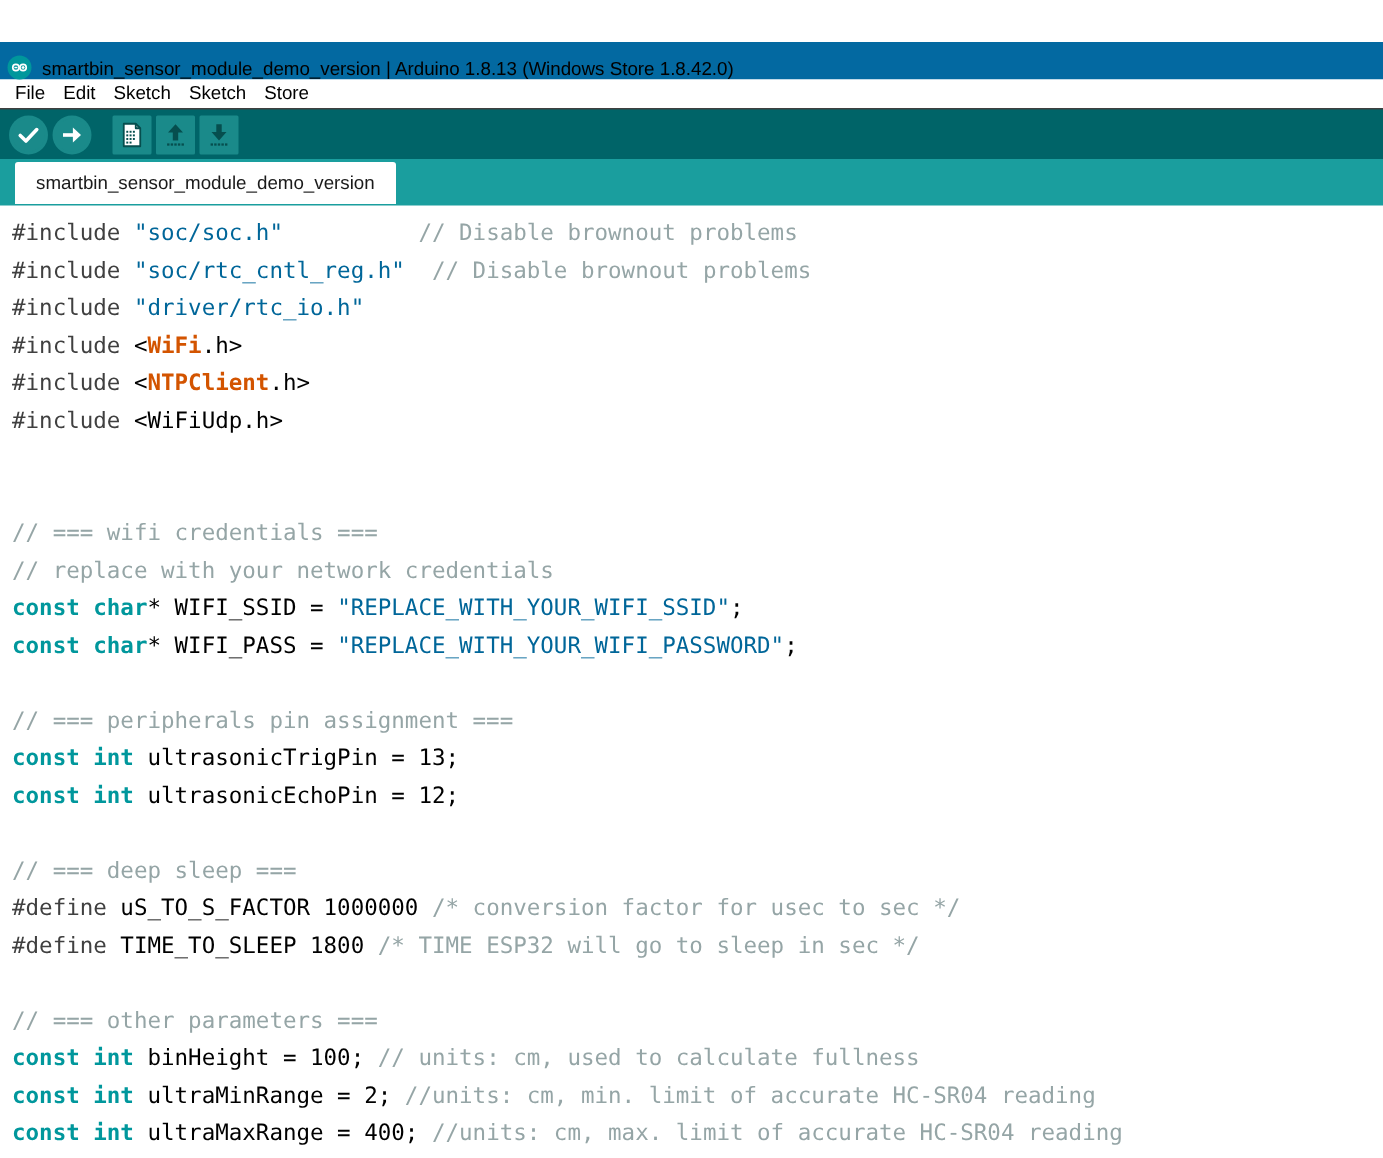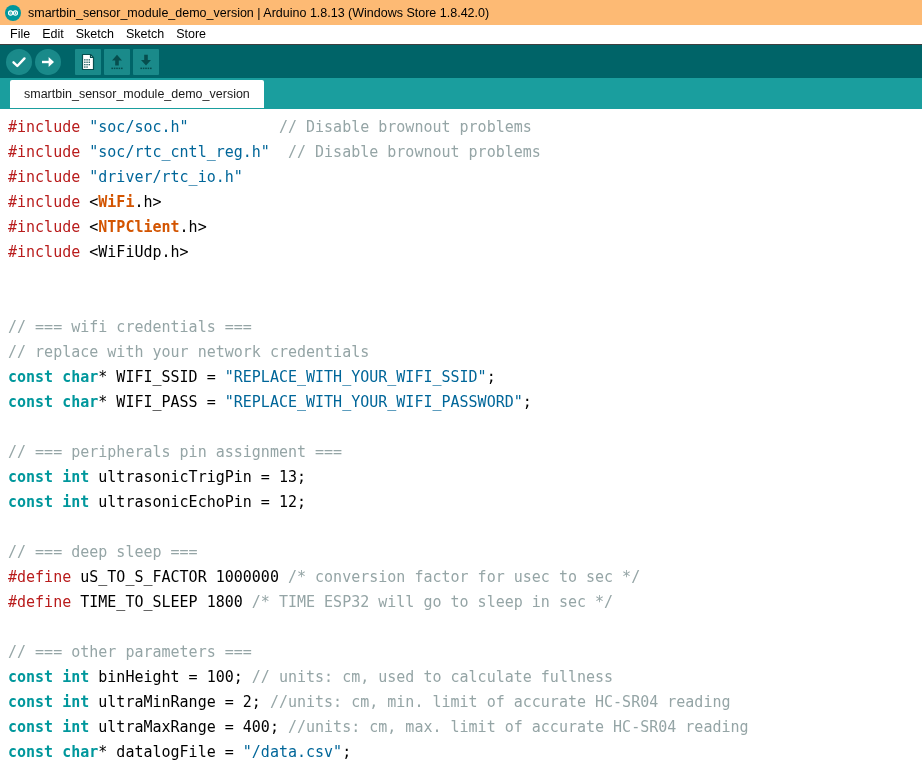--- a/index.html
+++ b/index.html
@@ -11,25 +11,26 @@
     width: 922px;
     height: 772px;
     overflow: hidden;
     font-family: "Liberation Sans", sans-serif;
     -webkit-font-smoothing: antialiased;
   }
 
   
   .titlebar {
     height: 25px;
-    background: #fdba74;
-    display: flex;
-    align-items: center;
+    background: #0369a1;
+    display: flex;
+    align-items: flex-end;
     padding: 0 0 0 5px;
     box-sizing: border-box;
+    margin-top: 28px;
   }
   .app-icon {
     width: 16px;
     height: 16px;
     border-radius: 50%;
     background: #00979C;
     display: flex;
     align-items: center;
     justify-content: center;
     flex: 0 0 auto;
@@ -130,21 +131,21 @@
     font-family: "DejaVu Sans Mono", "Liberation Mono", monospace;
     font-size: 15px;
     line-height: 25px;
     white-space: pre;
     color: #000000;
     margin: 0;
   }
   .line { white-space: pre; height: 25px; }
 
   
-  .t-pre   { color: #b91c1c; }            
+  .t-pre   { color: #404040; }            
   .t-str   { color: #006699; }            
   .t-cmt   { color: #95A5A6; }            
   .t-kw    { color: #00979C; font-weight: bold; }            
   .t-lib   { color: #D35400; font-weight: bold; } 
   .t-plain { color: #000000; }
 </style>
 </head>
 <body>
 
 <div class="titlebar">

